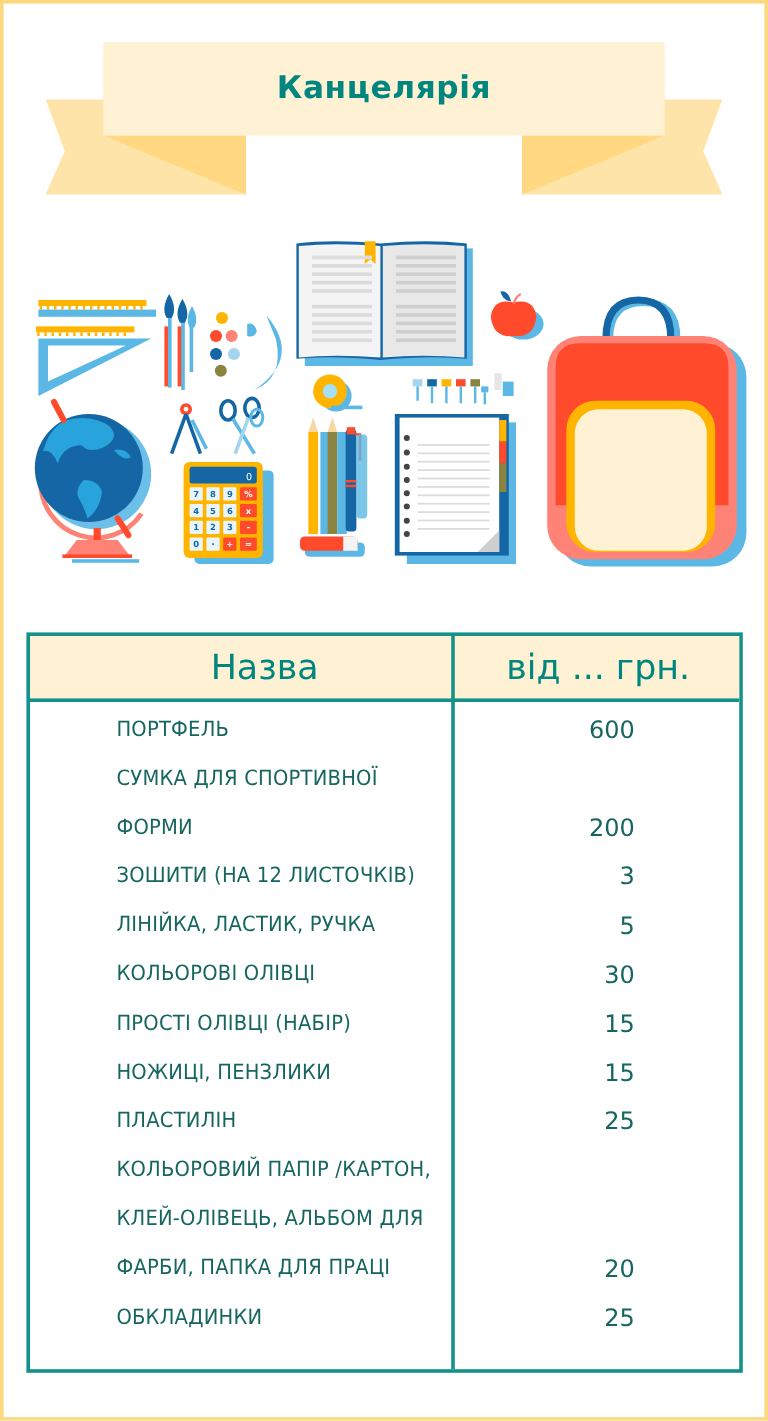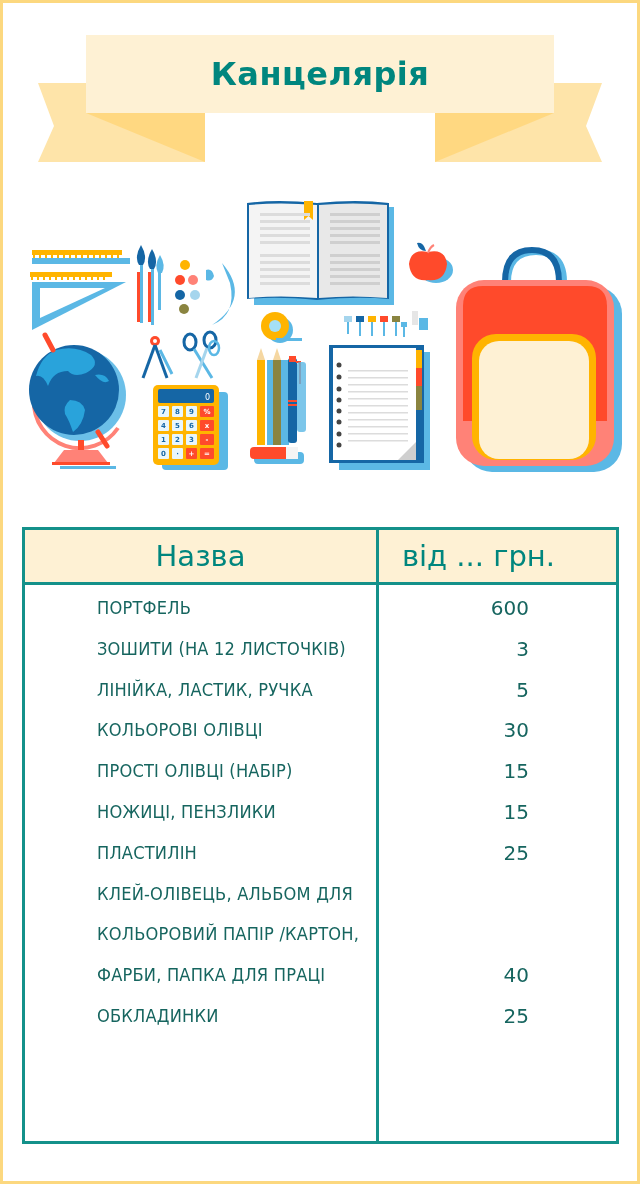--- a/index.html
+++ b/index.html
@@ -3,29 +3,29 @@
 <meta charset="utf-8">
 <style>
   * { margin:0; padding:0; box-sizing:border-box; }
   html, body { width:640px; height:1184px; background:#fff; overflow:hidden; }
   body { font-family:"DejaVu Sans", sans-serif; position:relative; }
   .frame { position:absolute; left:0; top:0; width:640px; height:1184px; border:3px solid #FCD87F; background:#fff; }
 
   
   .ribbon-tail { position:absolute; }
   .banner { position:absolute; left:86px; top:35px; width:468px; height:78px; background:#FEF1D4; display:flex; align-items:center; justify-content:center; }
-  .banner-title { color:#00867E; font-size:32px; font-weight:bold; letter-spacing:0.5px; font-family:"DejaVu Sans", sans-serif; }
+  .banner-title { color:#00867E; font-size:26px; font-weight:bold; letter-spacing:0.5px; font-family:"DejaVu Sans", sans-serif; }
 
   
   .illus { position:absolute; left:0; top:180px; width:640px; height:310px; }
 
   
   .price-table { position:absolute; left:22px; top:527px; width:597px; height:617px; border:3px solid #14918A; }
   .thead { position:absolute; left:0; top:0; width:591px; height:55px; background:#FEF1D4; border-bottom:3px solid #14918A; }
-  .th { position:absolute; top:0; height:52px; display:flex; align-items:center; justify-content:center; color:#00867E; font-size:29px; font-family:"DejaVu Sans", sans-serif; }
+  .th { position:absolute; top:0; height:52px; display:flex; align-items:center; justify-content:center; color:#00867E; font-size:29px; font-family:"DejaVu Sans", sans-serif;margin-left:20px; }
   .th-name { left:0; width:351px; }
   .th-price { left:354px; width:199px; }
   .col-divider { position:absolute; left:351px; top:0; width:3px; height:611px; background:#14918A; }
   .rows { position:absolute; left:0; top:55px; width:591px; }
   .row { position:relative; height:40.8px;margin-left:28px; }
   .cell-name { position:absolute; left:44px; top:13px; color:#16655F; font-size:17.5px; font-family:"DejaVu Sans", sans-serif; letter-spacing:0.2px; white-space:nowrap; transform:scaleX(0.93); transform-origin:left center; }
   .cell-price { position:absolute; right:87px; top:11px; color:#16655F; font-size:20px; font-family:"DejaVu Sans", sans-serif; text-align:center; }
 </style>
 </head>
 <body>
@@ -332,20 +332,28 @@
     <div class="th th-name">Назва</div>
     <div class="th th-price">від ... грн.</div>
   </div>
   <div class="col-divider"></div>
   <div class="rows">
     <div class="row">
         <span class="cell-name">ПОРТФЕЛЬ</span>
         <span class="cell-price">600</span>
       </div>
     <div class="row">
+        <span class="cell-name">СУМКА ДЛЯ СПОРТИВНОЇ</span>
+        <span class="cell-price"></span>
+      </div>
+    <div class="row">
+        <span class="cell-name">ФОРМИ</span>
+        <span class="cell-price">200</span>
+      </div>
+    <div class="row">
         <span class="cell-name">ЗОШИТИ (НА 12 ЛИСТОЧКІВ)</span>
         <span class="cell-price">3</span>
       </div>
     <div class="row">
         <span class="cell-name">ЛІНІЙКА, ЛАСТИК, РУЧКА</span>
         <span class="cell-price">5</span>
       </div>
     <div class="row">
         <span class="cell-name">КОЛЬОРОВІ ОЛІВЦІ</span>
         <span class="cell-price">30</span>
@@ -356,29 +364,29 @@
       </div>
     <div class="row">
         <span class="cell-name">НОЖИЦІ, ПЕНЗЛИКИ</span>
         <span class="cell-price">15</span>
       </div>
     <div class="row">
         <span class="cell-name">ПЛАСТИЛІН</span>
         <span class="cell-price">25</span>
       </div>
     <div class="row">
+        <span class="cell-name">КОЛЬОРОВИЙ ПАПІР /КАРТОН,</span>
+        <span class="cell-price"></span>
+      </div>
+    <div class="row">
         <span class="cell-name">КЛЕЙ-ОЛІВЕЦЬ, АЛЬБОМ ДЛЯ</span>
         <span class="cell-price"></span>
       </div>
     <div class="row">
-        <span class="cell-name">КОЛЬОРОВИЙ ПАПІР /КАРТОН,</span>
-        <span class="cell-price"></span>
-      </div>
-    <div class="row">
         <span class="cell-name">ФАРБИ, ПАПКА ДЛЯ ПРАЦІ</span>
-        <span class="cell-price">40</span>
+        <span class="cell-price">20</span>
       </div>
     <div class="row">
         <span class="cell-name">ОБКЛАДИНКИ</span>
         <span class="cell-price">25</span>
       </div>
   </div>
 </div>
 
 </body></html>

